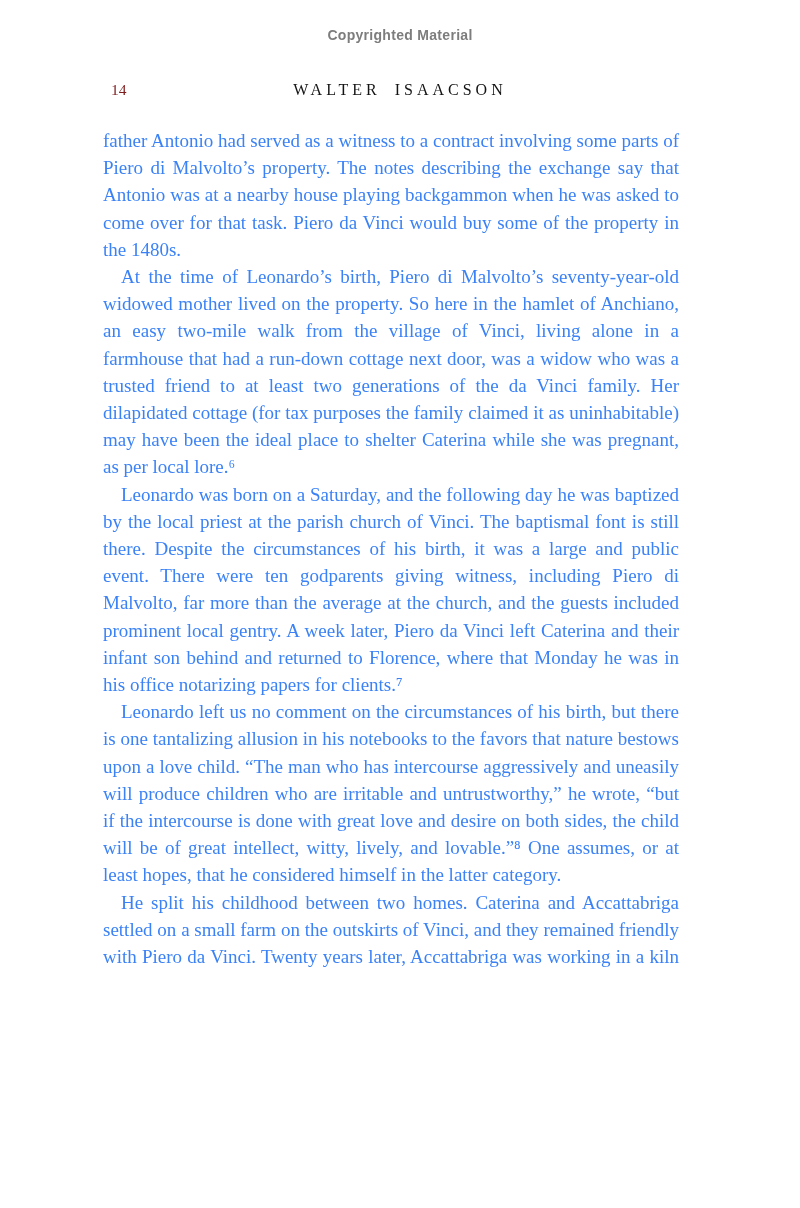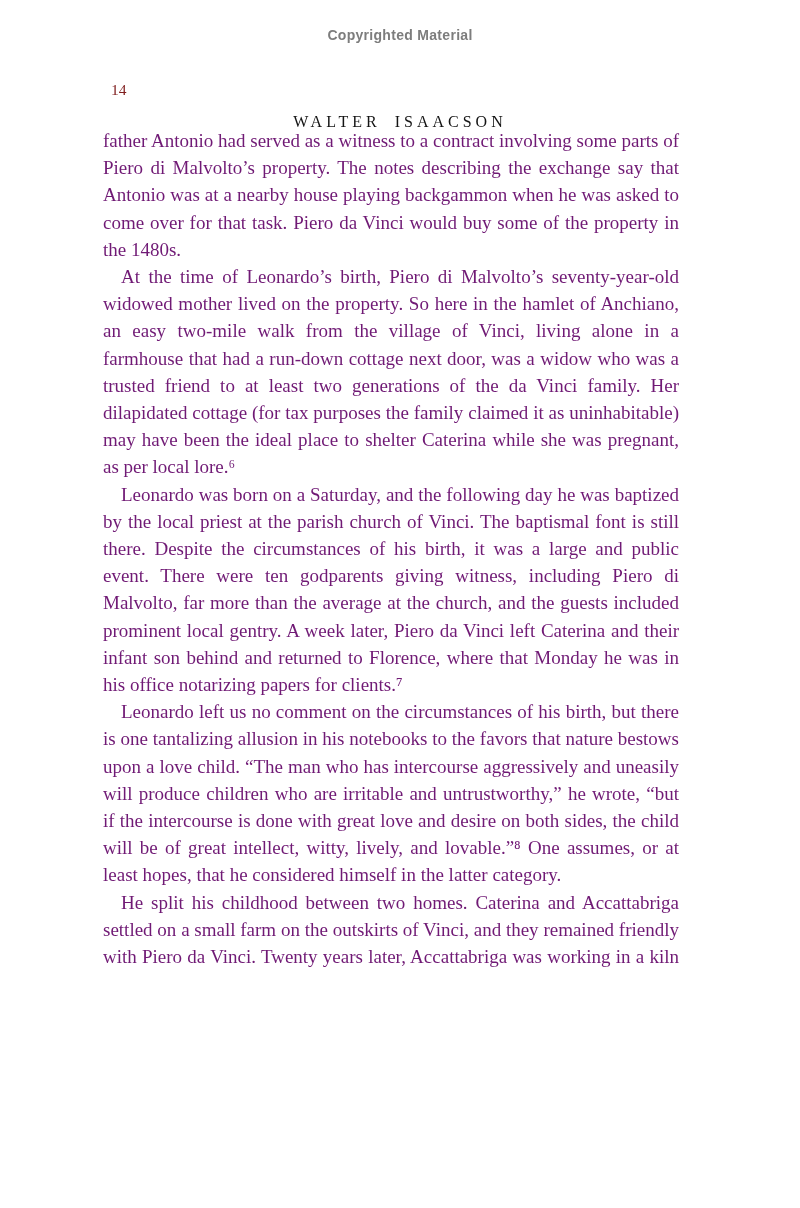--- a/index.html
+++ b/index.html
@@ -43,30 +43,29 @@
     color: #7f1d1d;
   }
   .head-title {
     display: block;
     width: 800px;
     text-align: center;
     font-size: 16px;
     letter-spacing: 4px;
     word-spacing: 6px;
     color: #141414;
-    margin-top: 32px;
   }
   .body-text {
     position: absolute;
     top: 127px;
     left: 103px;
     width: 576px;
     font-size: 19px;
     line-height: 27.2px;
-    color: #701a75;
+    color: #3b82f6;
     text-align: justify;
   }
   .body-text p {
     margin: 0;
   }
   .body-text p + p {
     text-indent: 18px;
   }
 </style>
 </head>

